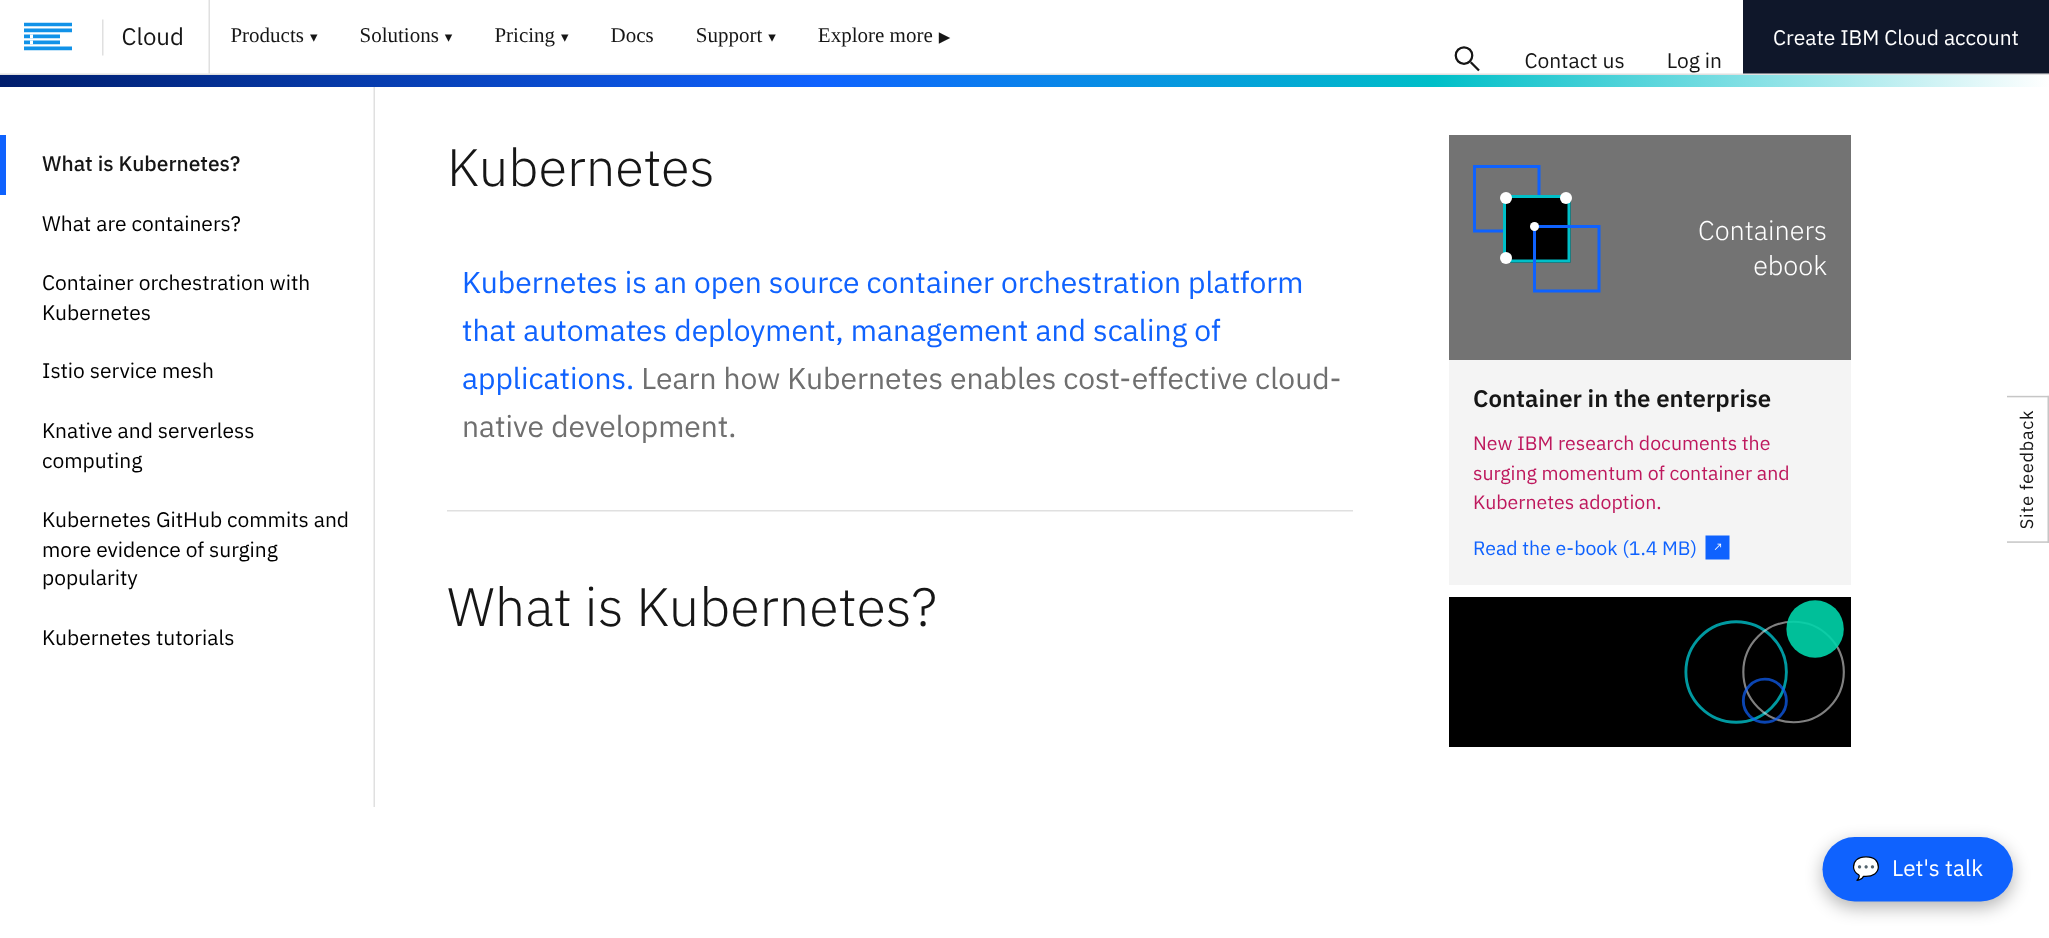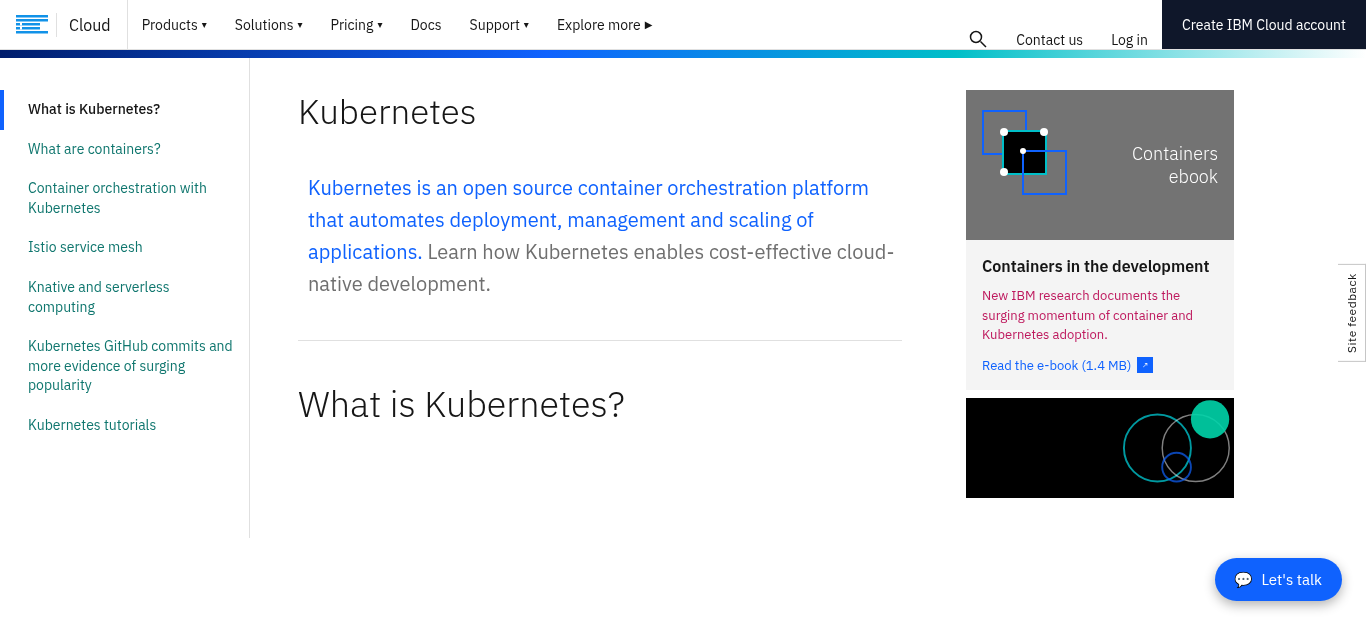--- a/index.html
+++ b/index.html
@@ -18,21 +18,21 @@
     .navbar-logo {
       display: flex;
       align-items: center;
       padding: 0 16px;
       border-right: 1px solid #e0e0e0;
       height: 100%;
     }
     .ibm-logo {
       display: flex;
       align-items: center;
-      gap: 0;
+      gap: 12px;
     }
     .cloud-text {
       font-size: 16px;
       font-weight: 400;
       color: #161616;
       border-left: 1px solid #e0e0e0;
       padding-left: 12px;
       margin-left: 8px;
       height: 24px;
       line-height: 24px;
@@ -46,20 +46,21 @@
     .nav-item {
       display: flex;
       align-items: center;
       gap: 4px;
       padding: 0 14px;
       height: 100%;
       font-size: 14px;
       color: #161616;
       cursor: pointer;
       white-space: nowrap;
+      font-family: Liberation Serif, serif;
     }
     .nav-chevron {
       font-size: 10px;
     }
     .nav-right {
       display: flex;
       align-items: center;
       height: 100%;
     }
     .nav-search, .nav-contact, .nav-login {
@@ -100,21 +101,21 @@
     .sidebar {
       width: 250px;
       min-width: 250px;
       padding: 32px 0;
       border-right: 1px solid #e0e0e0;
     }
     .sidebar-item {
       display: block;
       padding: 10px 16px 10px 24px;
       font-size: 14px;
-      color: #0f766e;
+      color: #000000;
       cursor: pointer;
       line-height: 1.4;
       border-left: 4px solid transparent;
     }
     .sidebar-item.active {
       color: #161616;
       border-left: 4px solid #0f62fe;
       font-weight: 500;
     }
 
@@ -408,21 +409,21 @@
           <div class="kube-dot kube-dot-2"></div>
           <div class="kube-dot kube-dot-3"></div>
           <div class="kube-dot kube-dot-4"></div>
         </div>
         <div class="card-image-text">
           <div>Containers</div>
           <div>ebook</div>
         </div>
       </div>
       <div class="card-info">
-        <div class="card-info-title">Containers in the development</div>
+        <div class="card-info-title">Container in the enterprise</div>
         <div class="card-info-desc">New IBM research documents the surging momentum of container and Kubernetes adoption.</div>
         <div class="card-link">
           <span>Read the e-book (1.4 MB)</span>
           <span class="pdf-icon">↗</span>
         </div>
       </div>
     </div>
 
     <div class="card">
       <div class="card2-image">

